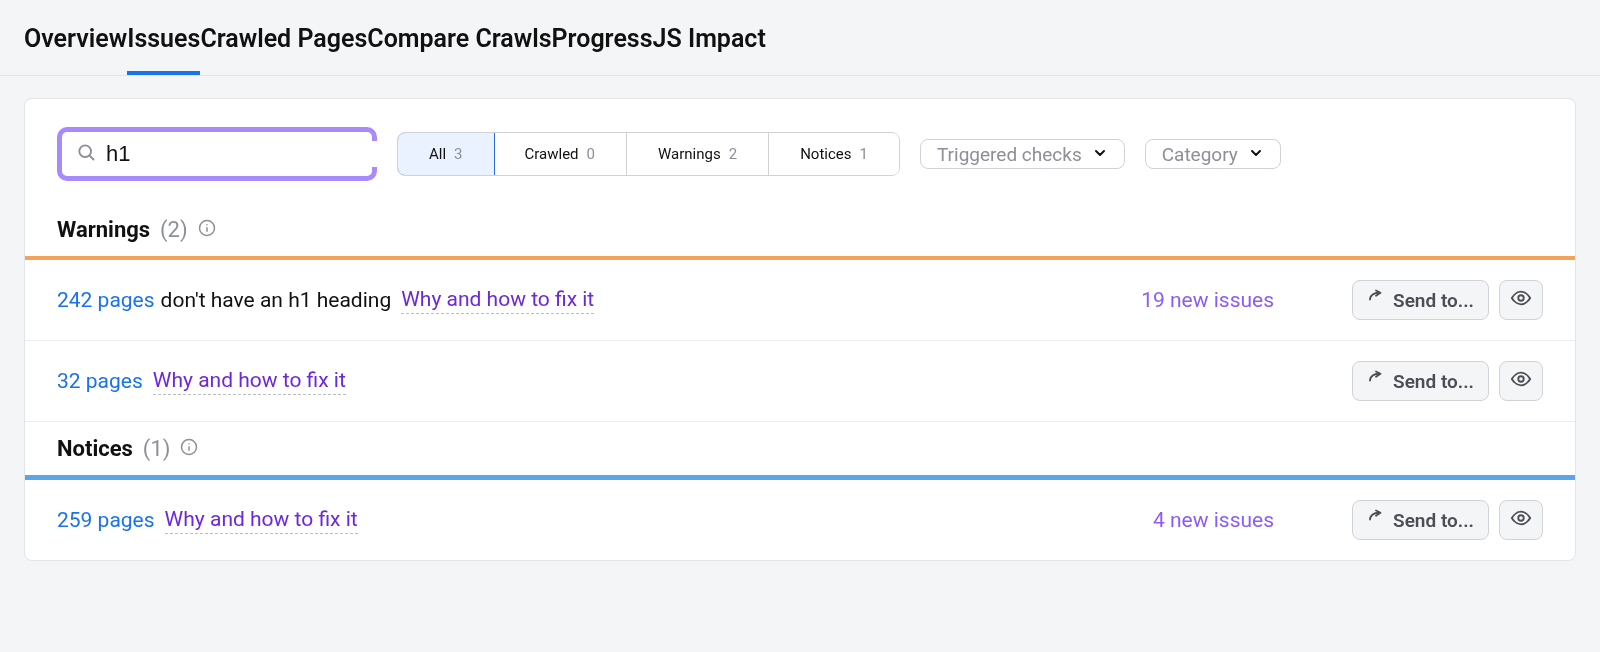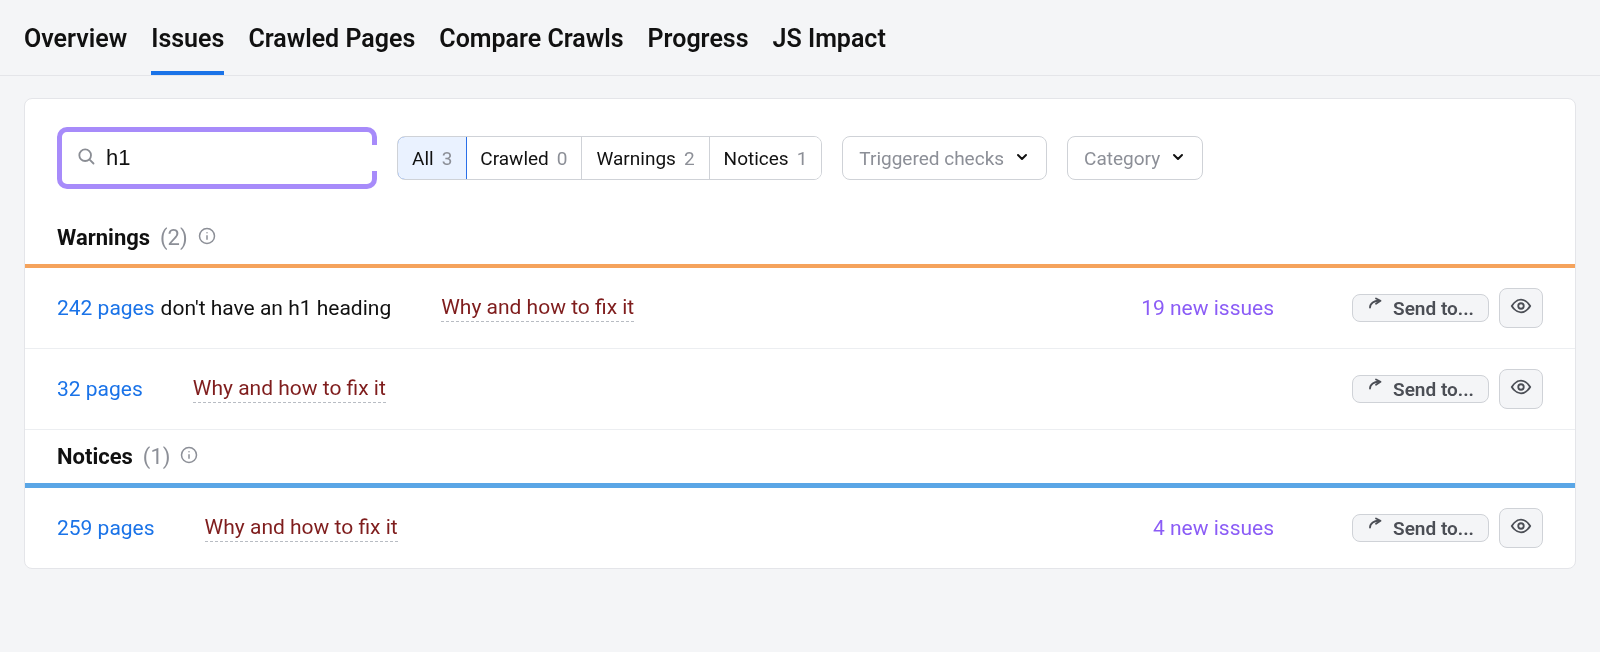--- a/index.html
+++ b/index.html
@@ -7,21 +7,20 @@
     background: #f4f5f7;
     font-family: -apple-system, BlinkMacSystemFont, "Segoe UI", Roboto, Helvetica, Arial, sans-serif;
     font-size: 21px;
     color: #111;
     width: 1600px;
   }
 
   
   .tabs {
     display: flex;
-    gap: 24px;
     padding: 18px 24px 0 24px;
     border-bottom: 1px solid #e4e5e9;
   }
   .tab {
     font-size: 25px;
     font-weight: 600;
     color: #111;
     padding: 6px 0 18px 0;
     cursor: pointer;
     border-bottom: 4px solid transparent;
@@ -44,21 +43,21 @@
     gap: 20px;
     padding: 28px 32px 22px 32px;
   }
   .search-wrap {
     display: flex;
     align-items: center;
     border: 5px solid #a78bfa;
     border-radius: 10px;
     padding: 4px 8px;
     width: 320px;
-    height: 62px;
+    height: 54px;
   }
   .search-wrap input {
     flex: 1;
     border: none;
     outline: none;
     font-size: 22px;
     color: #111;
     padding: 0 6px;
   }
   .search-wrap .search-icon { color: #8a8d94; margin: 0 4px 0 6px; }
@@ -69,35 +68,35 @@
     display: flex;
     border: 1px solid #cfd2d7;
     border-radius: 8px;
     overflow: hidden;
     height: 44px;
   }
   .seg-btn {
     display: flex;
     align-items: center;
     gap: 8px;
-    padding: 0 14px;
+    padding: 0 31px;
     border-right: 1px solid #cfd2d7;
-    font-size: 19px;
+    font-size: 15px;
     cursor: pointer;
     background: #fff;
   }
   .seg-btn:last-child { border-right: none; }
   .seg-btn.active { background: #eaf2ff; border: 1px solid #2a6fe8; margin: -1px; border-radius: 8px 0 0 8px; position: relative; z-index: 1; }
   .seg-btn .count { color: #8c8f97; }
 
   .dropdown {
     display: flex;
     align-items: center;
     gap: 10px;
-    height: 44px;
+    height: 30px;
     padding: 0 16px;
     border: 1px solid #cfd2d7;
     border-radius: 8px;
     color: #8c8f97;
     font-size: 19px;
     cursor: pointer;
     background: #fff;
   }
   .dropdown svg { color: #111; }
 
@@ -121,38 +120,37 @@
     display: flex;
     align-items: center;
     padding: 20px 32px;
     border-bottom: 1px solid #eceef1;
     font-size: 21px;
     gap: 10px;
   }
   .row .desc { flex: 0 0 auto; display: flex; align-items: baseline; gap: 6px; }
   .row .desc .link-count { color: #1a73e8; cursor: pointer; }
   .row .fixlink {
-    margin-left: 40px;
-    color: #7f1d1d;
+    color: #6d28d9;
     border-bottom: 1px dashed #b8bcc3;
     padding-bottom: 2px;
     cursor: pointer;
   }
   .row .spacer { flex: 1; }
   .row .new-issues {
     color: #8b5cf6;
     cursor: pointer;
     margin-right: 68px;
   }
   .row .actions { display: flex; gap: 10px; align-items: center; }
   .btn {
     display: flex;
     align-items: center;
     gap: 8px;
-    height: 28px;
+    height: 40px;
     padding: 0 14px;
     border: 1px solid #cfd2d7;
     border-radius: 8px;
     background: #f4f5f7;
     color: #4b4e55;
     font-size: 19px;
     font-weight: 600;
     cursor: pointer;
   }
   .icon-btn {

